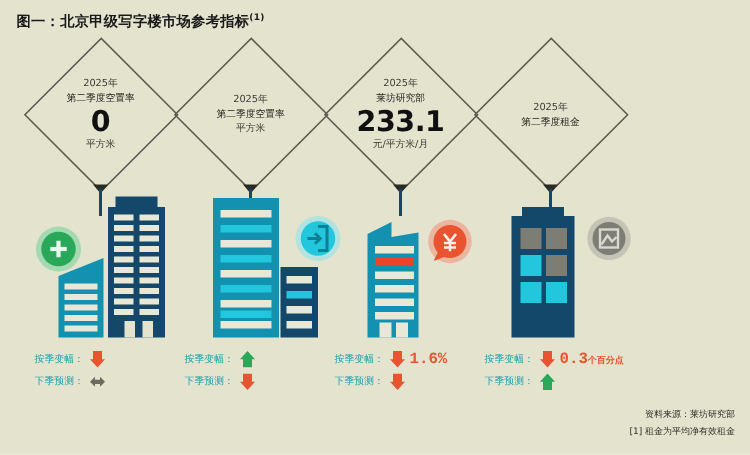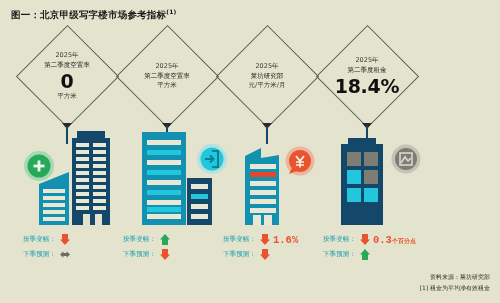--- a/index.html
+++ b/index.html
@@ -333,20 +333,21 @@
         </div>
       </div>
     </div>
 
     <div class="col">
       <div class="diamond-wrap">
         <div class="diamond-shape"></div>
         <div class="diamond-text">
           <div class="d-year">2025年</div>
           <div class="d-label">莱坊研究部</div>
+          <div class="d-value">233.1</div>
           <div class="d-unit">元/平方米/月</div>
         </div>
         <div class="tip"></div>
       </div>
       <div class="stem"></div>
 
       <div class="art">
         <svg width="125" height="104" viewBox="0 0 125 104">
 
           <path d="M28 30 L44 22 L44 32 L62 29 L62 99 L28 99 Z" fill="#1391b0"></path>
@@ -387,21 +388,20 @@
         </div>
       </div>
     </div>
 
     <div class="col">
       <div class="diamond-wrap">
         <div class="diamond-shape"></div>
         <div class="diamond-text">
           <div class="d-year">2025年</div>
           <div class="d-label">第二季度租金</div>
-          <div class="d-value">18.4%</div>
           <div class="d-unit"></div>
         </div>
         <div class="tip"></div>
       </div>
       <div class="stem"></div>
 
       <div class="art">
         <svg width="125" height="104" viewBox="0 0 125 104">
           <rect x="24" y="18" width="42" height="81" fill="#14486b"></rect>
           <rect x="31" y="12" width="28" height="8" fill="#14486b"></rect>

